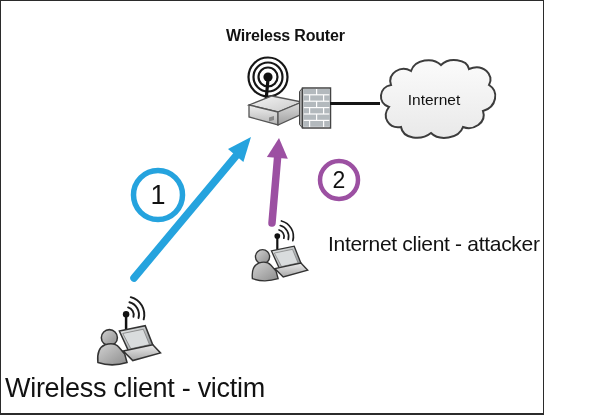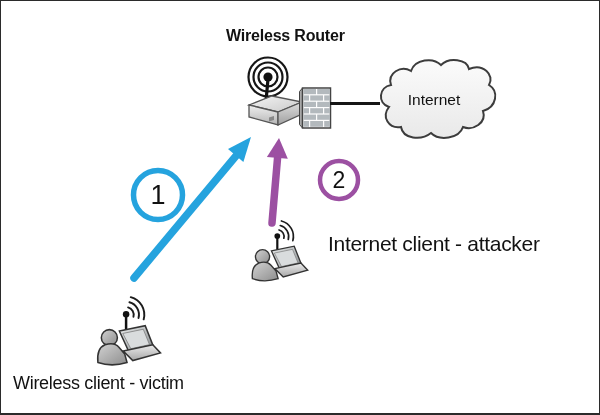--- a/index.html
+++ b/index.html
@@ -1,32 +1,32 @@
 <!DOCTYPE html>
 <html><head>
 <meta charset="utf-8">
 <style>
   html,body{margin:0;padding:0;background:#fff;}
   .canvas{
     position:relative;
     box-sizing:border-box;
-    width:600px;height:415px;
+    width:544px;height:415px;
     background:#fff;
     border:1px solid #2b2b2b;
     border-bottom-width:2px;
     overflow:hidden;
     font-family:"Liberation Sans", sans-serif;
     color:#111;
     padding-left:28px;
   }
   .abs{position:absolute;}
   .lbl{position:absolute;white-space:nowrap;color:#121212;}
   .lbl-router{left:225px;top:26px;width:118px;text-align:center;font-size:16px;letter-spacing:-0.2px;font-weight:600;}
   .lbl-attacker{left:327px;top:231px;font-size:21px;letter-spacing:-0.3px;}
-  .lbl-victim{left:12px;top:372px;font-size:18px;letter-spacing:-0.3px;}
+  .lbl-victim{left:4px;top:372px;font-size:27px;letter-spacing:-0.3px;}
   .connector{position:absolute;left:329px;top:101px;width:50px;height:3px;background:#151515;}
   svg{display:block;}
   .badge-num{font-family:"Liberation Sans", sans-serif;font-weight:500;fill:#111;}
   .cloud-text{font-family:"Liberation Sans", sans-serif;font-size:15.5px;fill:#111;}
 </style>
 </head>
 <body>
 
 <div class="canvas">
 

